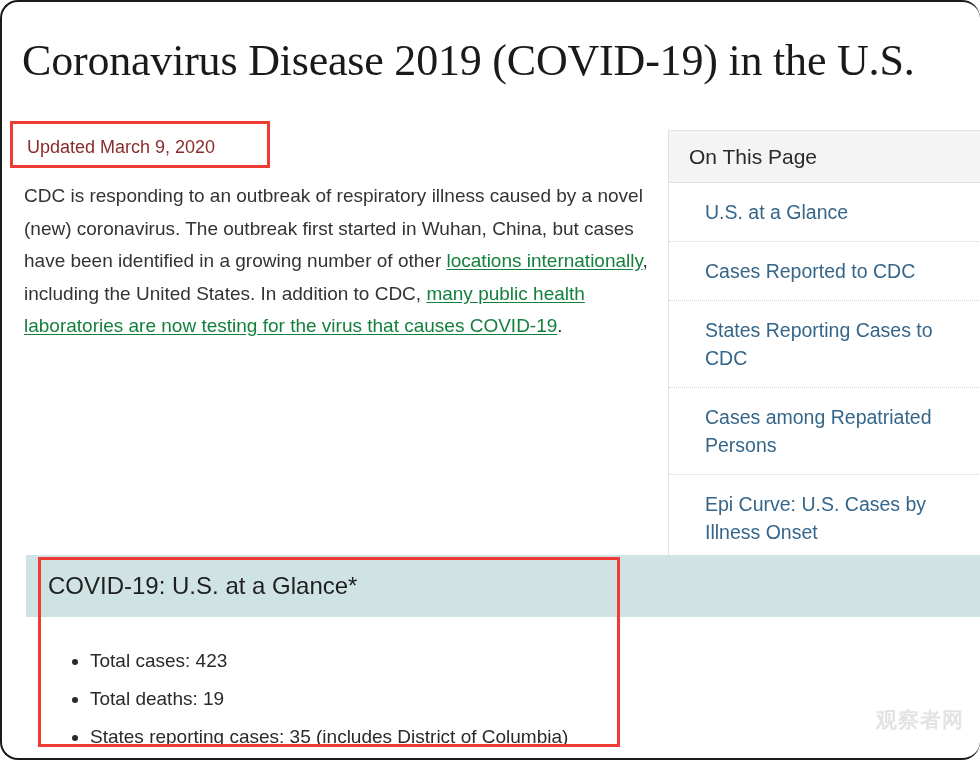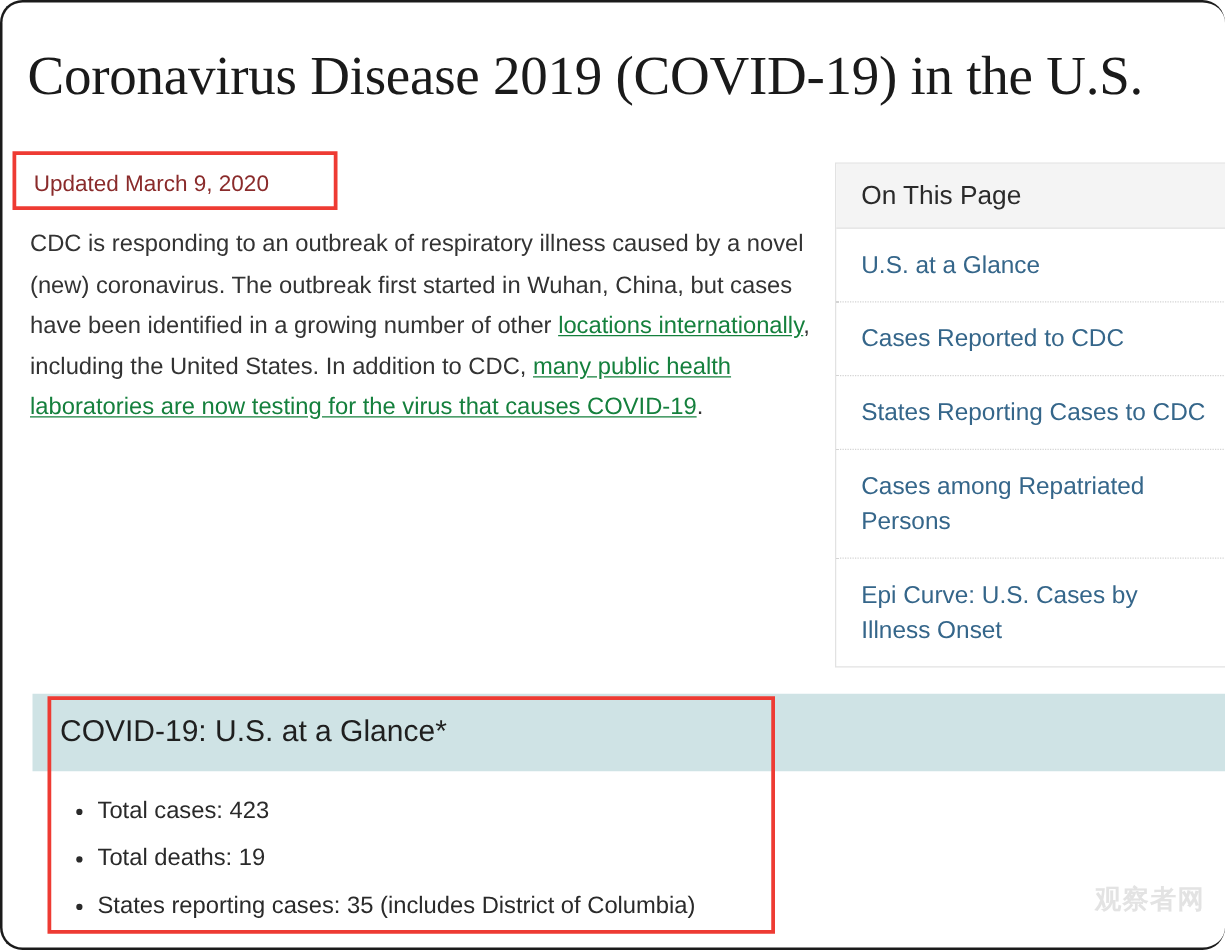--- a/index.html
+++ b/index.html
@@ -121,20 +121,21 @@
   }
   .otp-item:first-child {
     border-top: none;
   }
   .otp-link {
     font-size: 19.5px;
     line-height: 28px;
     color: #35668a;
     text-decoration: none;
     display: block;
+    margin-left: 16px;
   }
 
   
   .glance-band {
     position: absolute;
     left: 24px;
     top: 553px;
     width: 956px;
     height: 62px;
     background: #cfe3e5;
@@ -145,21 +146,21 @@
     top: 16px;
     font-size: 24px;
     line-height: 30px;
     color: #1f1f1f;
     white-space: nowrap;
   }
   .glance-list {
     position: absolute;
     left: 48px;
     top: 628px;
-    margin: 0;
+    margin: 12px;
     padding: 0 0 0 28px;
     list-style: disc;
     width: 600px;
   }
   .glance-list li {
     font-size: 19px;
     line-height: 38px;
     color: #2a2a2a;
     white-space: nowrap;
   }

